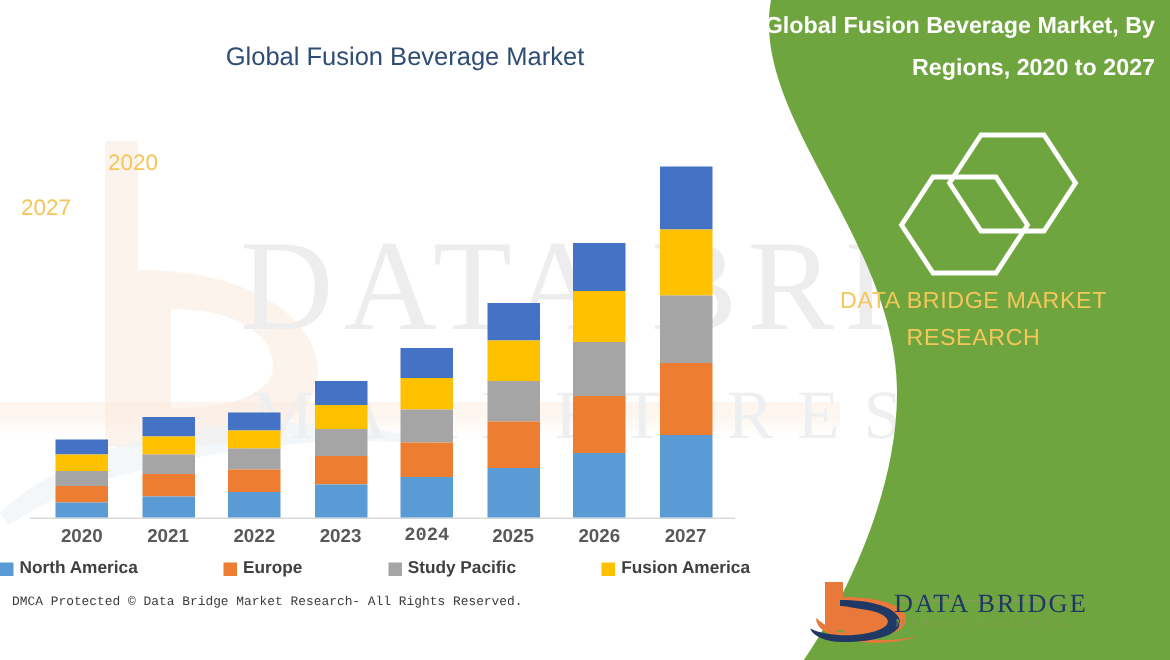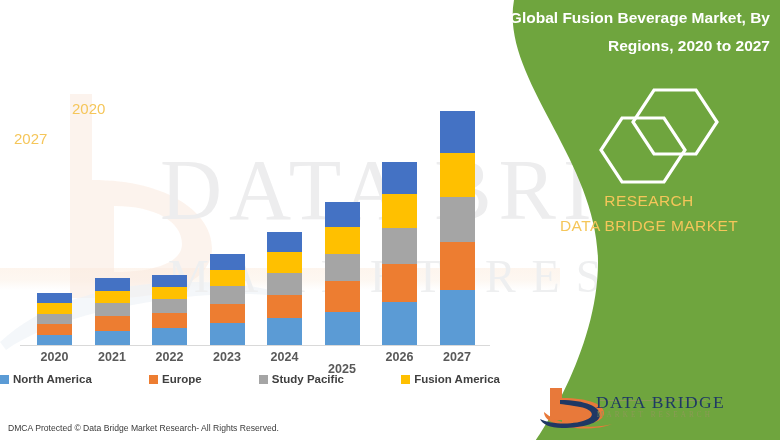--- a/index.html
+++ b/index.html
@@ -93,22 +93,22 @@
     position:absolute;left:0;top:373px;width:500px;
     display:flex;justify-content:space-between;align-items:center;
     gap:19px;flex-wrap:nowrap;
   }
   .lg-item{display:flex;align-items:center;gap:4px;}
   .lg-swatch{width:9px;height:9px;display:block;}
   .lg-text{color:#404040;font-size:11.5px;font-weight:bold;white-space:nowrap;}
 
   
   .foot{
-    position:absolute;top:423px;color:#3b3b3b;
-    font-size:8.6px;font-family:Liberation Sans, sans-serif;white-space:nowrap;
+    position:absolute;top:396px;color:#3b3b3b;
+    font-size:8.6px;font-family:Liberation Mono, monospace;white-space:nowrap;
   }
   .foot.left{left:8px;}
   .foot.right{left:282px;}
 </style>
 </head>
 <body>
 
 <div id="stage">
 
   <div class="wm wm-band"></div>
@@ -119,20 +119,21 @@
              M62 118 L62 184 C104 184 130 174 130 156 C130 134 104 118 62 118 Z" fill="#FBEADF"></path>
   </svg>
 
   <svg class="wm wm-swoosh" viewBox="0 0 300 110">
     <path d="M0 96 C40 58 110 34 200 36 C250 37 285 46 300 54 C276 48 238 46 196 50 C116 58 46 76 6 104 Z" fill="#EDF2F7"></path>
   </svg>
 
   <div class="wm wm-text">DATA BRIDGE</div>
   <div class="wm wm-text2">MARKET RESEARCH</div>
 
+  <div class="chart-title">Global Fusion Beverage Market</div>
 
   <div class="plot">
     <div class="axis-line"></div>
     <div id="bars">
         <div class="bar" style="left: 37px; width: 35px;">
           <div class="seg" style="height: 10.4634px; background: rgb(68, 114, 196);"></div>
           <div class="seg" style="height: 10.4634px; background: rgb(255, 192, 0);"></div>
           <div class="seg" style="height: 10.4634px; background: rgb(165, 165, 165);"></div>
           <div class="seg" style="height: 10.4634px; background: rgb(237, 125, 49);"></div>
           <div class="seg" style="height: 10.4634px; background: rgb(91, 155, 213);"></div>
@@ -185,22 +186,22 @@
           <div class="seg" style="height: 45.6585px; background: rgb(165, 165, 165);"></div>
           <div class="seg" style="height: 47.561px; background: rgb(237, 125, 49);"></div>
           <div class="seg" style="height: 55.1707px; background: rgb(91, 155, 213);"></div>
         </div>
       </div>
     <div id="xlabels">
         <div class="xlabel" style="left: 19.5px;">2020</div>
         <div class="xlabel" style="left: 77px;">2021</div>
         <div class="xlabel" style="left: 134.5px;">2022</div>
         <div class="xlabel" style="left: 192px;">2023</div>
-        <div class="xlabel" style="left: 249.5px;">2024</div>
-        <div class="xlabel" style="left: 307px; margin-top: 12px;">2025</div>
+        <div class="xlabel" style="left: 249.5px; font-family: Liberation Mono, monospace;">2024</div>
+        <div class="xlabel" style="left: 307px;">2025</div>
         <div class="xlabel" style="left: 364.5px;">2026</div>
         <div class="xlabel" style="left: 422px;">2027</div>
       </div>
   </div>
 
   <div class="legend" id="legend">
       <div class="lg-item">
         <span class="lg-swatch" style="background: rgb(91, 155, 213);"></span>
         <span class="lg-text">North America</span>
       </div>
@@ -227,22 +228,22 @@
   <div class="gp-title">Global Fusion Beverage Market, By Regions, 2020 to 2027</div>
 
   <svg class="hexwrap" viewBox="0 0 140 98">
     <polygon points="62,2 104,2 125,34 104,66 62,66 41,34" fill="none" stroke="#ffffff" stroke-width="3.2"></polygon>
     <polygon points="30,30 72,30 93,62 72,94 30,94 9,62" fill="none" stroke="#ffffff" stroke-width="3.2"></polygon>
   </svg>
   <div class="hex-label l2027">2027</div>
   <div class="hex-label l2020">2020</div>
 
   <div class="dbmr">
+    <div>DATA BRIDGE MARKET</div>
     <div>RESEARCH</div>
-    <div>DATA BRIDGE MARKET</div>
   </div>
 
   <svg class="logo" viewBox="0 0 172 44">
     <path d="M12 2 L12 34 L24 34 L24 2 Z" fill="#E8793A"></path>
     <path d="M24 12 C52 12 66 19 66 27 C66 35 52 40 28 40 L24 40 Z" fill="#E8793A"></path>
     <path d="M6 26 C22 40 52 44 74 38 C60 44 34 44 18 38 C10 35 6 31 6 26 Z" fill="#E8793A"></path>
     <path d="M22 14 C48 14 62 21 62 29 C62 37 46 42 24 42 C12 42 4 38 2 33 C14 39 38 39 50 33 C58 29 54 22 36 20 C30 19 25 18 22 18 Z" fill="#1F3864"></path>
     <path d="M62 14 L168 14 L168 15 L62 15 Z" fill="#8B9A55"></path>
   </svg>
   <div class="logo-txt">DATA BRIDGE</div>

